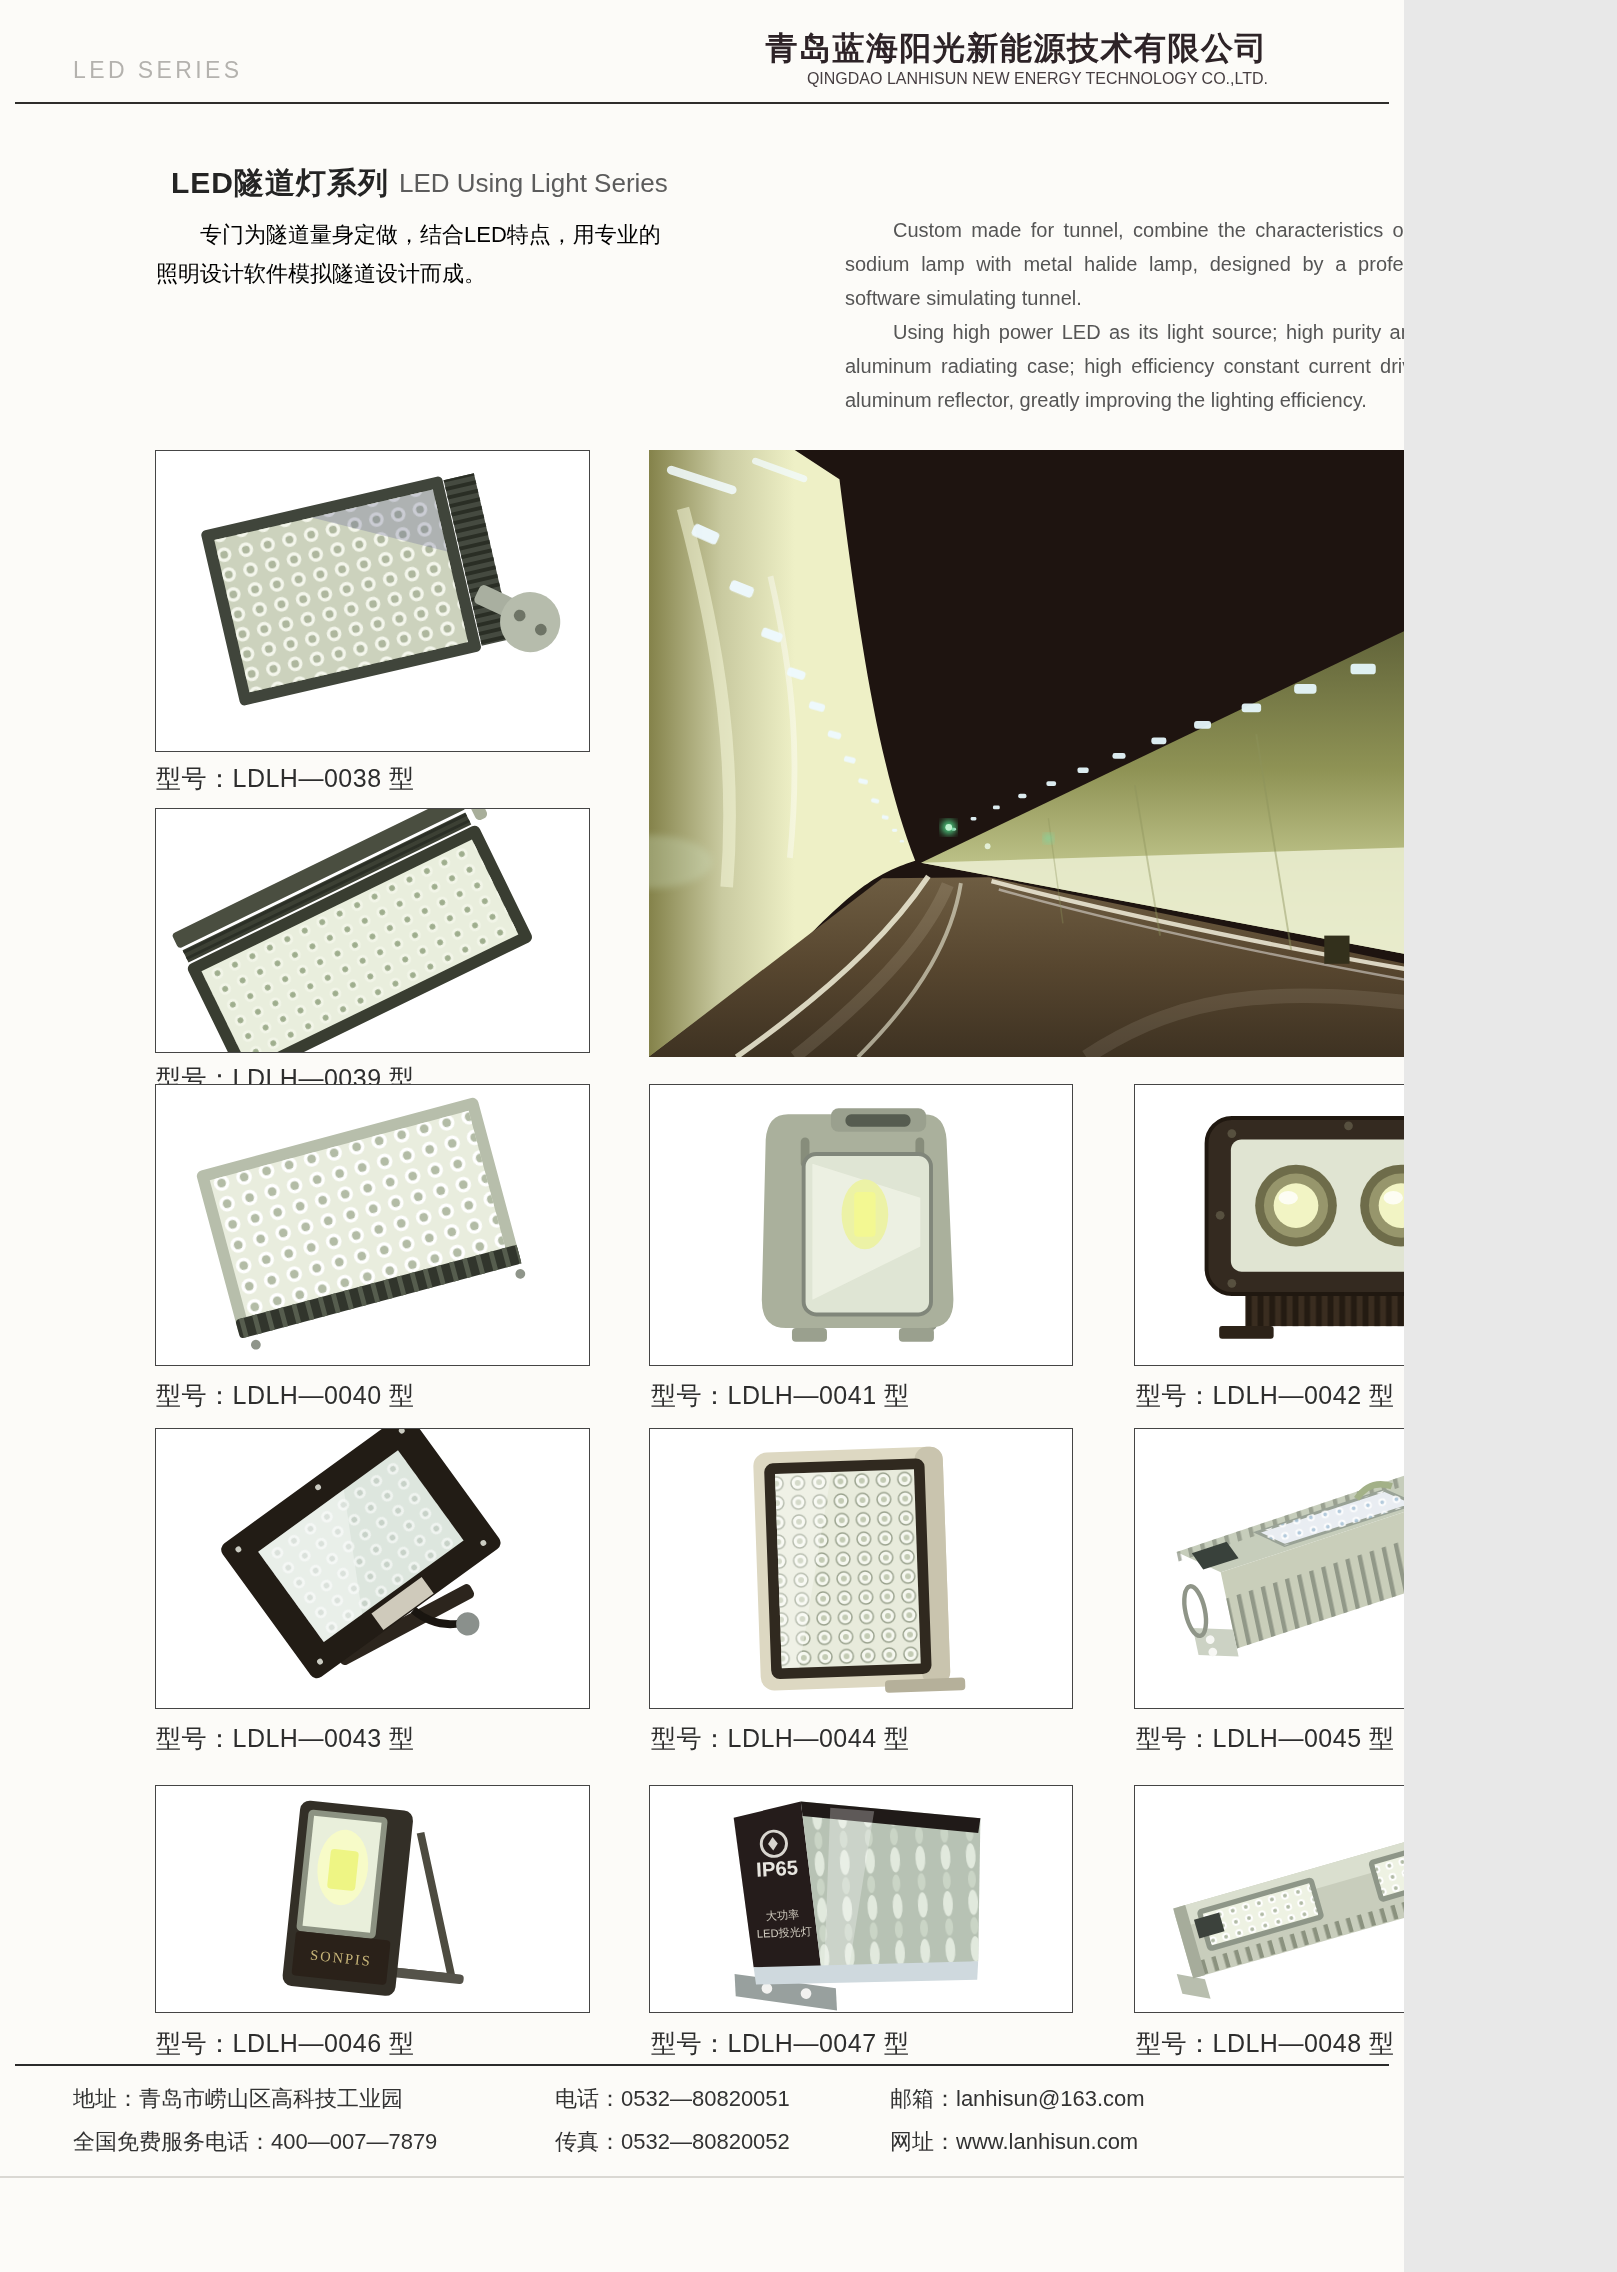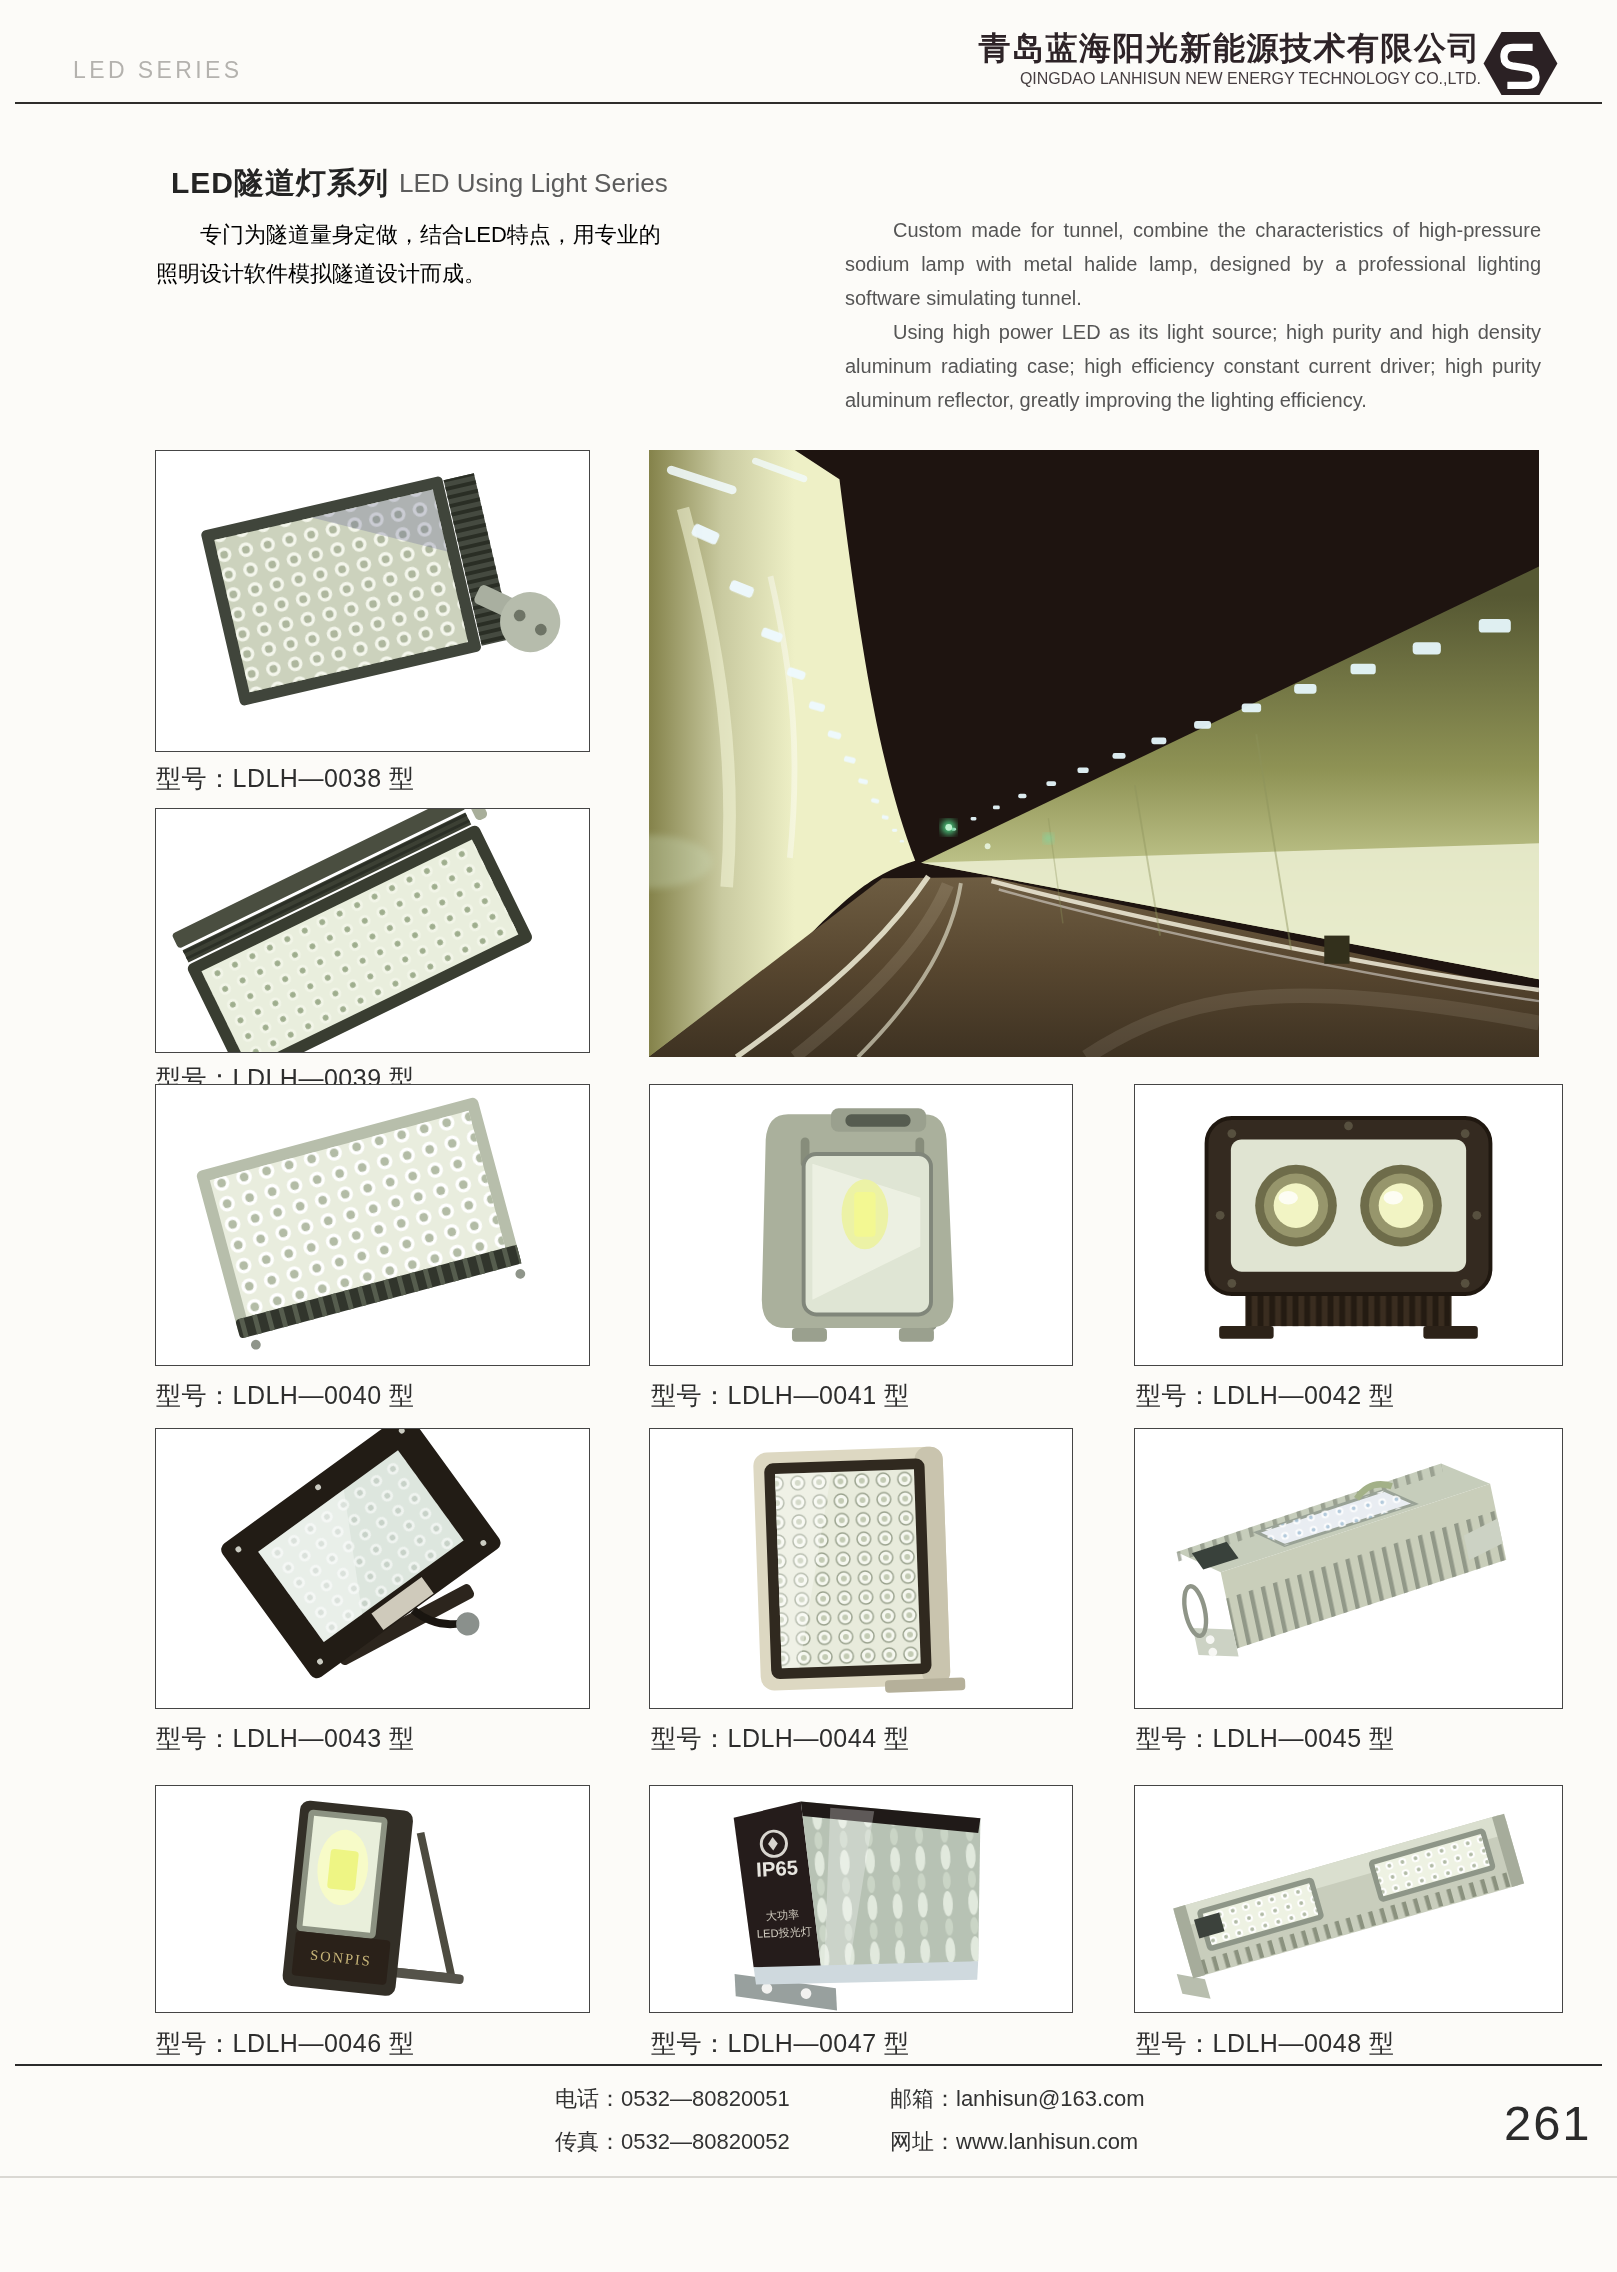--- a/index.html
+++ b/index.html
@@ -1,16 +1,16 @@
 <!DOCTYPE html>
 <html style="font-size:7.8px"><head>
 <meta charset="utf-8">
 <style>
   html,body{margin:0;padding:0;background:#e8e8e8;}
-  .page{position:relative;width:1617px;height:2273px;background:#fcfbf8;overflow:hidden;
+  .page{position:relative;width:1404px;height:2273px;background:#fcfbf8;overflow:hidden;
         font-family:"Liberation Sans","DejaVu Sans",sans-serif;}
   .abs{position:absolute;}
   .series{left:73px;top:57px;font-size:23px;color:#b4b2ae;letter-spacing:3.4px;}
   .company{right:136px;top:28px;text-align:right;}
   .company-cn{font-size:32px;font-weight:bold;color:#2d2327;letter-spacing:1.5px;line-height:1.25;}
   .company-en{font-size:16px;color:#463e41;letter-spacing:0px;margin-top:1.9px;}
   .hrule{left:14.6px;right:14.6px;top:102px;height:2.4px;background:#2e2d2b;}
   .title-cn{left:171px;top:163px;font-size:30px;font-weight:bold;color:#242424;letter-spacing:1px;}
   .title-en{left:399px;top:168px;font-size:26px;color:#5c5c5c;}
   .intro-cn{left:156px;top:215px;width:517px;font-size:22px;color:#000000;line-height:1.78;}
@@ -414,20 +414,24 @@
         <rect x="-350" y="44" width="700" height="30" fill="url(#v48)"></rect>
         <rect x="-355" y="-74" width="26" height="150" fill="#a6ac9b"></rect>
         <rect x="329" y="-74" width="26" height="150" fill="#a6ac9b"></rect>
         <rect x="-320" y="-40" width="54" height="40" fill="#3c423c"></rect>
       </g>
     </svg>
   </div>
   <div class="abs plabel" style="left:1136px;top:2027px;">型号：LDLH—0048 型</div>
 
   <div class="abs frule"></div>
+  <div class="abs fcol" style="left:73px;">
+    <div>地址：青岛市崂山区高科技工业园</div>
+    <div>全国免费服务电话：400—007—7879</div>
+  </div>
   <div class="abs fcol" style="left:555px;">
     <div>电话：0532—80820051</div>
     <div>传真：0532—80820052</div>
   </div>
   <div class="abs fcol" style="left:890px;">
     <div>邮箱：lanhisun@163.com</div>
     <div>网址：www.lanhisun.com</div>
   </div>
   <div class="abs pageno">261</div>
   <div class="abs faint"></div>

